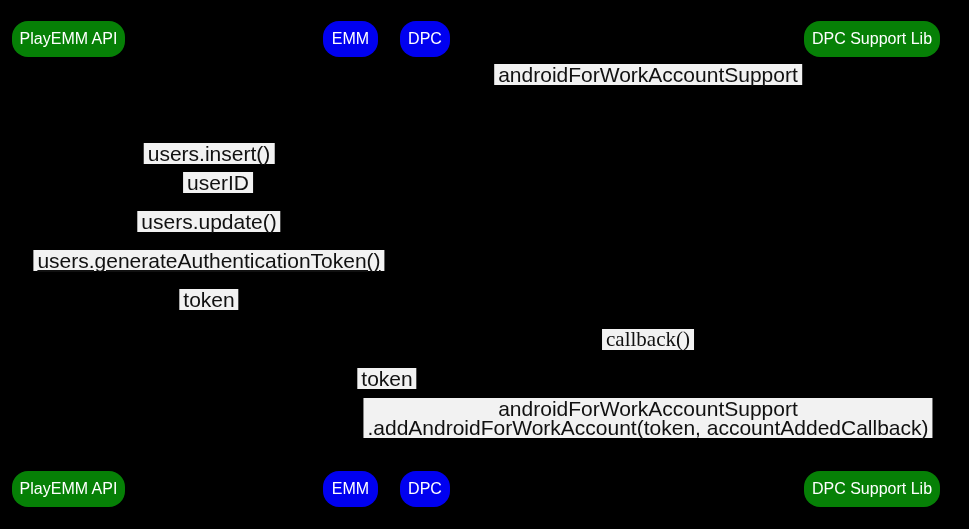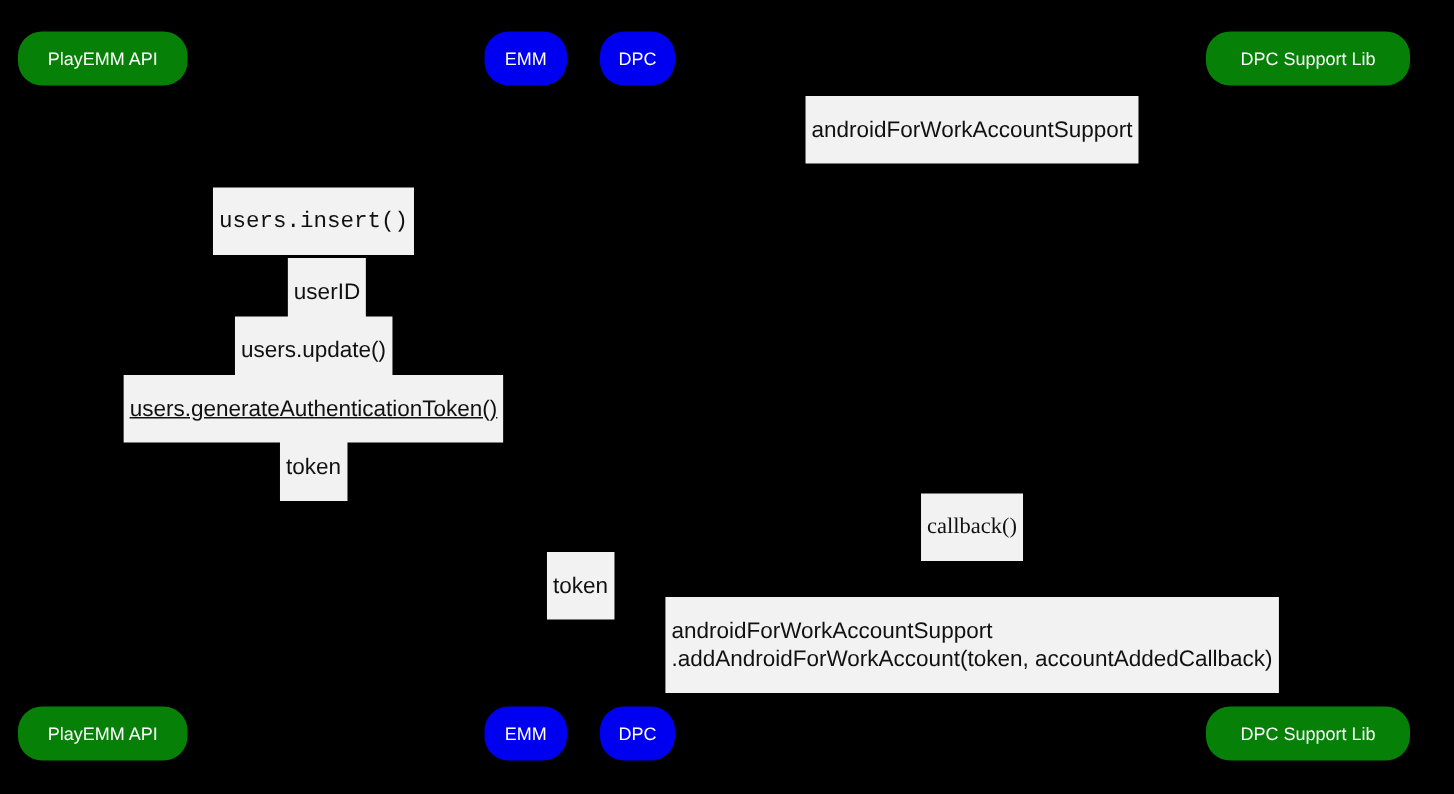--- a/index.html
+++ b/index.html
@@ -15,33 +15,34 @@
     overflow: hidden;
     font-family: "Liberation Sans", sans-serif;
   }
   .actor {
     position: absolute;
     height: 36px;
     display: flex;
     align-items: center;
     justify-content: center;
     color: #fff;
-    font-size: 12px;
+    font-size: 16px;
     white-space: nowrap;
     box-sizing: border-box;
     border-radius: 16px;
   }
   .message {
     position: absolute;
     transform: translateX(-50%);
     background: var(--msg-bg, #f2f2f2);
     color: var(--msg-fg, #111);
-    font-size: 15px;
+    font-size: 21px;
     line-height: 19px;
-    padding: 13px 4px;
+    padding: 1px 4px;
+    text-align: center;
     white-space: nowrap;
   }
   .mline {
     white-space: nowrap;
   }
 </style>
 </head>
 <body>
 
 <div id="diagram" class="canvas" style="--bg: #000000; --msg-bg: #f2f2f2; --msg-fg: #111111;">
@@ -49,21 +50,21 @@
     <div class="actor" style="left: 12px; width: 113px; top: 471px; background: rgb(6, 128, 6); color: rgb(255, 255, 255);">PlayEMM API</div>
     <div class="actor" style="left: 323px; width: 55px; top: 21px; background: rgb(0, 0, 240); color: rgb(255, 255, 255);">EMM</div>
     <div class="actor" style="left: 323px; width: 55px; top: 471px; background: rgb(0, 0, 240); color: rgb(255, 255, 255);">EMM</div>
     <div class="actor" style="left: 400px; width: 50px; top: 21px; background: rgb(0, 0, 240); color: rgb(255, 255, 255);">DPC</div>
     <div class="actor" style="left: 400px; width: 50px; top: 471px; background: rgb(0, 0, 240); color: rgb(255, 255, 255);">DPC</div>
     <div class="actor" style="left: 804px; width: 136px; top: 21px; background: rgb(6, 128, 6); color: rgb(255, 255, 255);">DPC Support Lib</div>
     <div class="actor" style="left: 804px; width: 136px; top: 471px; background: rgb(6, 128, 6); color: rgb(255, 255, 255);">DPC Support Lib</div>
     <div class="message" style="left: 648px; top: 64px;">
       <div class="mline">androidForWorkAccountSupport</div>
     </div>
-    <div class="message" style="left: 209px; top: 125px; font-family: Liberation Mono, monospace;">
+    <div class="message" style="left: 209px; top: 143px;">
       <div class="mline">users.insert()</div>
     </div>
     <div class="message" style="left: 218px; top: 172px;">
       <div class="mline">userID</div>
     </div>
     <div class="message" style="left: 209px; top: 211px;">
       <div class="mline">users.update()</div>
     </div>
     <div class="message" style="left: 209px; top: 250px; text-decoration: underline;">
       <div class="mline">users.generateAuthenticationToken()</div>

